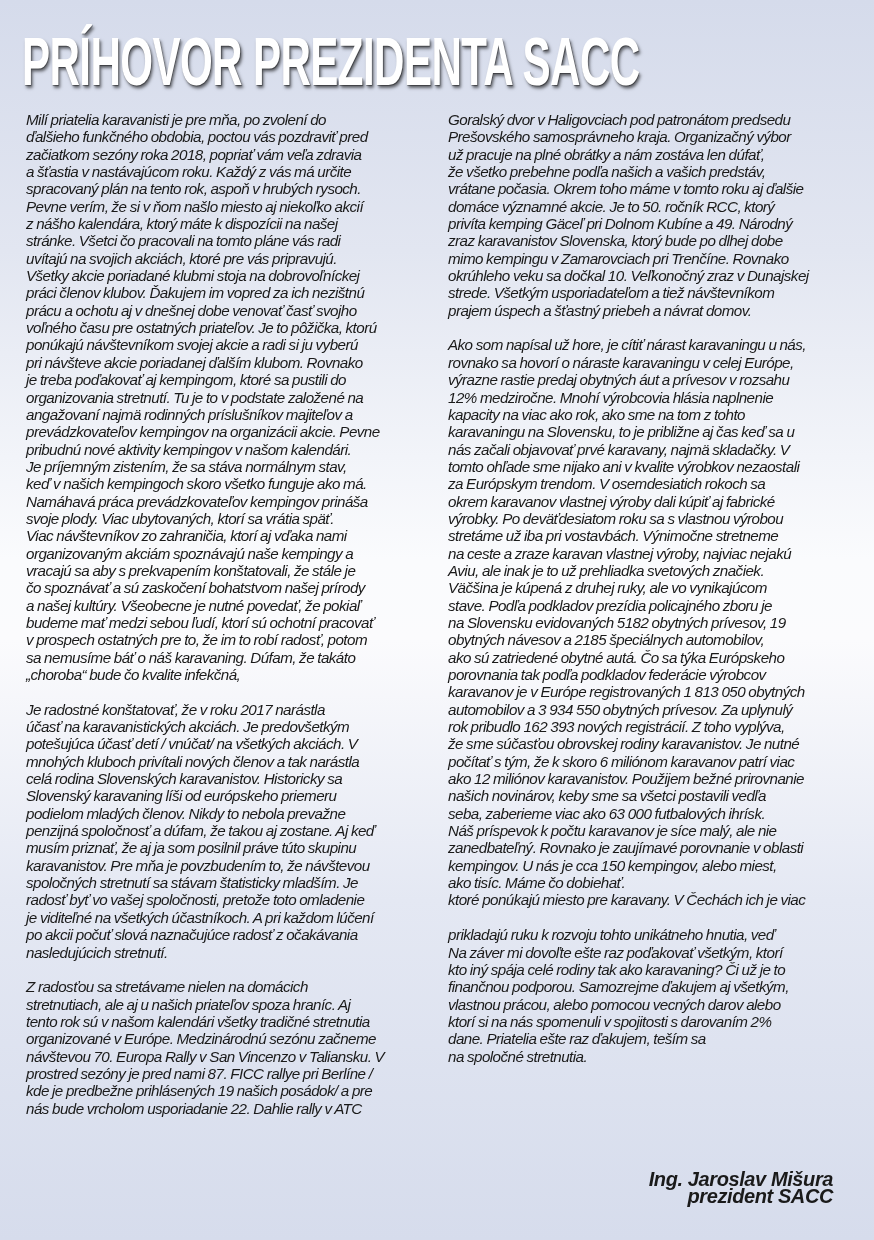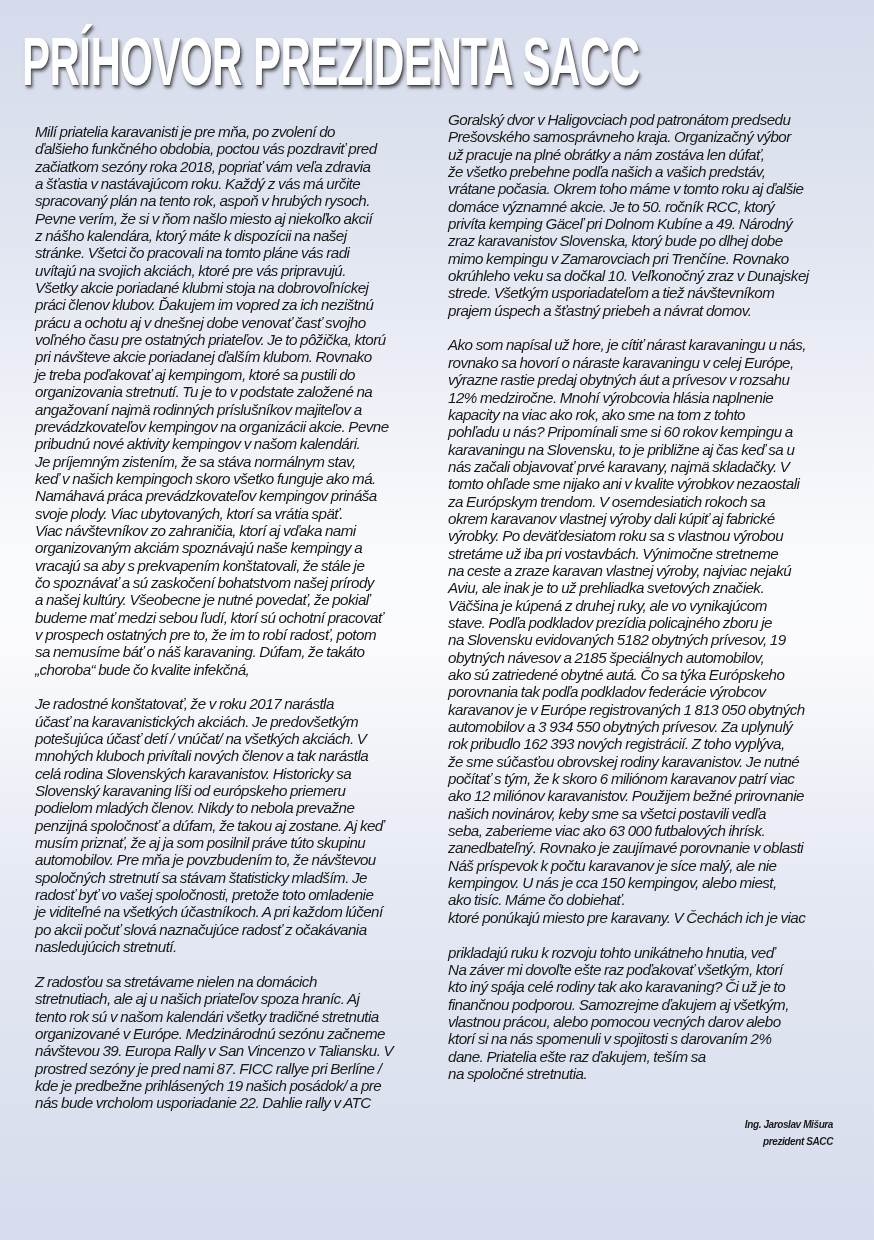--- a/index.html
+++ b/index.html
@@ -16,27 +16,27 @@
     color: #ffffff;
     transform: scaleX(0.62); transform-origin: left top;
     white-space: nowrap;
     text-shadow: 3px 3px 4px rgba(0,0,0,0.55), 1px 1px 1px rgba(0,0,0,0.4);
   }
   .col {
     position: absolute; top: 111px;
     font-style: italic; font-size: 15.2px; line-height: 17.35px;
     letter-spacing: -0.55px; word-spacing: -0.5px;
   }
-  .col.left { left: 35px; width: 400px; margin-top: 12px; }
+  .col.left { left: 26px; width: 400px; }
   .col.right { left: 448px; width: 410px; }
   .line { display: block; white-space: nowrap; height: 17.35px; }
   .para { margin: 0 0 17.35px 0; }
   .signature {
-    position: absolute; right: 41px; top: 1116px; text-align: right;
-    font-style: italic; font-weight: bold; font-size: 10px; line-height: 17px;
+    position: absolute; right: 41px; top: 1171px; text-align: right;
+    font-style: italic; font-weight: bold; font-size: 20px; line-height: 17px;
     letter-spacing: -0.4px;
   }
   .signature span { display: block; }
 </style>
 </head>
 <body>
 
 <div class="title">PRÍHOVOR PREZIDENTA SACC</div>
 
 <div class="col left">
@@ -47,20 +47,21 @@
       <span class="line">a šťastia v nastávajúcom roku. Každý z vás má určite</span>
       <span class="line">spracovaný plán na tento rok, aspoň v hrubých rysoch.</span>
       <span class="line">Pevne verím, že si v ňom našlo miesto aj niekoľko akcií</span>
       <span class="line">z nášho kalendára, ktorý máte k dispozícii na našej</span>
       <span class="line">stránke. Všetci čo pracovali na tomto pláne vás radi</span>
       <span class="line">uvítajú na svojich akciách, ktoré pre vás pripravujú.</span>
       <span class="line">Všetky akcie poriadané klubmi stoja na dobrovoľníckej</span>
       <span class="line">práci členov klubov. Ďakujem im vopred za ich nezištnú</span>
       <span class="line">prácu a ochotu aj v dnešnej dobe venovať časť svojho</span>
       <span class="line">voľného času pre ostatných priateľov. Je to pôžička, ktorú</span>
+      <span class="line">ponúkajú návštevníkom svojej akcie a radi si ju vyberú</span>
       <span class="line">pri návšteve akcie poriadanej ďalším klubom. Rovnako</span>
       <span class="line">je treba poďakovať aj kempingom, ktoré sa pustili do</span>
       <span class="line">organizovania stretnutí. Tu je to v podstate založené na</span>
       <span class="line">angažovaní najmä rodinných príslušníkov majiteľov a</span>
       <span class="line">prevádzkovateľov kempingov na organizácii akcie. Pevne</span>
       <span class="line">pribudnú nové aktivity kempingov v našom kalendári.</span>
       <span class="line">Je príjemným zistením, že sa stáva normálnym stav,</span>
       <span class="line">keď v našich kempingoch skoro všetko funguje ako má.</span>
       <span class="line">Namáhavá práca prevádzkovateľov kempingov prináša</span>
       <span class="line">svoje plody. Viac ubytovaných, ktorí sa vrátia späť.</span>
@@ -77,33 +78,33 @@
     <div class="para">
       <span class="line">Je radostné konštatovať, že v roku 2017 narástla</span>
       <span class="line">účasť na karavanistických akciách. Je predovšetkým</span>
       <span class="line">potešujúca  účasť detí / vnúčat/ na všetkých akciách. V</span>
       <span class="line">mnohých kluboch privítali nových členov a tak narástla</span>
       <span class="line">celá rodina Slovenských karavanistov. Historicky sa</span>
       <span class="line">Slovenský karavaning líši od európskeho priemeru</span>
       <span class="line">podielom mladých členov. Nikdy to nebola prevažne</span>
       <span class="line">penzijná spoločnosť a dúfam, že takou aj zostane. Aj keď</span>
       <span class="line">musím priznať, že aj ja som posilnil práve túto skupinu</span>
-      <span class="line">automobilov. Pre mňa je povzbudením to, že návštevou</span>
+      <span class="line">karavanistov. Pre mňa je povzbudením to, že návštevou</span>
       <span class="line">spoločných stretnutí sa  stávam štatisticky mladším. Je</span>
       <span class="line">radosť byť vo vašej  spoločnosti, pretože toto omladenie</span>
       <span class="line">je viditeľné na všetkých účastníkoch. A pri každom lúčení</span>
       <span class="line">po akcii počuť slová naznačujúce radosť z očakávania</span>
       <span class="line">nasledujúcich stretnutí.</span>
     </div>
     <div class="para">
       <span class="line">Z radosťou sa stretávame nielen na domácich</span>
       <span class="line">stretnutiach, ale aj u našich priateľov spoza hraníc. Aj</span>
       <span class="line">tento rok sú v našom kalendári všetky tradičné stretnutia</span>
       <span class="line">organizované v Európe. Medzinárodnú  sezónu začneme</span>
-      <span class="line">návštevou 39. Europa Rally v San Vincenzo v Taliansku. V</span>
+      <span class="line">návštevou 70. Europa Rally v San Vincenzo v Taliansku. V</span>
       <span class="line">prostred sezóny je pred nami 87.  FICC rallye pri  Berlíne /</span>
       <span class="line">kde je predbežne prihlásených 19 našich posádok/ a pre</span>
       <span class="line">nás bude vrcholom usporiadanie 22. Dahlie rally v ATC</span>
     </div>
   </div>
 <div class="col right">
     <div class="para">
       <span class="line">Goralský dvor v Haligovciach pod patronátom predsedu</span>
       <span class="line">Prešovského samosprávneho kraja. Organizačný výbor</span>
       <span class="line">už pracuje na plné obrátky a nám zostáva len dúfať,</span>
@@ -116,21 +117,20 @@
       <span class="line">okrúhleho veku sa dočkal 10. Veľkonočný zraz v Dunajskej</span>
       <span class="line">strede. Všetkým usporiadateľom a tiež návštevníkom</span>
       <span class="line">prajem úspech a šťastný priebeh a návrat domov.</span>
     </div>
     <div class="para">
       <span class="line">Ako som napísal už hore, je cítiť nárast karavaningu u nás,</span>
       <span class="line">rovnako sa hovorí o náraste karavaningu v celej Európe,</span>
       <span class="line">výrazne rastie predaj obytných áut a prívesov v rozsahu</span>
       <span class="line">12% medziročne. Mnohí výrobcovia hlásia naplnenie</span>
       <span class="line">kapacity na viac ako rok, ako sme na tom z tohto</span>
-      <span class="line">pohľadu u nás? Pripomínali sme si 60 rokov kempingu a</span>
       <span class="line">karavaningu na Slovensku, to je približne aj čas keď sa u</span>
       <span class="line">nás začali objavovať prvé karavany, najmä skladačky. V</span>
       <span class="line">tomto ohľade sme nijako ani v kvalite výrobkov nezaostali</span>
       <span class="line">za Európskym trendom. V osemdesiatich rokoch sa</span>
       <span class="line">okrem karavanov vlastnej výroby dali kúpiť aj fabrické</span>
       <span class="line">výrobky. Po deväťdesiatom roku sa s vlastnou výrobou</span>
       <span class="line">stretáme už iba pri vostavbách. Výnimočne stretneme</span>
       <span class="line">na ceste a zraze karavan vlastnej výroby, najviac nejakú</span>
       <span class="line">Aviu, ale inak je to už prehliadka svetových značiek.</span>
       <span class="line">Väčšina je kúpená z druhej ruky, ale vo vynikajúcom</span>
@@ -140,22 +140,22 @@
       <span class="line">ako sú zatriedené obytné autá. Čo sa týka Európskeho</span>
       <span class="line">porovnania tak podľa podkladov federácie výrobcov</span>
       <span class="line">karavanov je v Európe registrovaných 1 813 050 obytných</span>
       <span class="line">automobilov a 3 934 550 obytných prívesov. Za uplynulý</span>
       <span class="line">rok pribudlo 162 393 nových registrácií. Z toho vyplýva,</span>
       <span class="line">že sme súčasťou obrovskej rodiny karavanistov. Je nutné</span>
       <span class="line">počítať s tým, že k skoro 6 miliónom karavanov patrí viac</span>
       <span class="line">ako 12 miliónov karavanistov. Použijem bežné prirovnanie</span>
       <span class="line">našich novinárov,  keby sme sa všetci postavili vedľa</span>
       <span class="line">seba, zaberieme viac ako 63 000 futbalových ihrísk.</span>
+      <span class="line">Náš príspevok k počtu karavanov je síce malý, ale nie</span>
       <span class="line">zanedbateľný. Rovnako je zaujímavé porovnanie v oblasti</span>
-      <span class="line">Náš príspevok k počtu karavanov je síce malý, ale nie</span>
       <span class="line">kempingov. U nás je cca 150 kempingov, alebo miest,</span>
       <span class="line">ako tisíc. Máme čo dobiehať.</span>
       <span class="line">ktoré ponúkajú miesto pre karavany. V Čechách ich je viac</span>
     </div>
     <div class="para">
       <span class="line">prikladajú ruku k rozvoju tohto unikátneho hnutia, veď</span>
       <span class="line">Na záver mi dovoľte ešte raz poďakovať všetkým, ktorí</span>
       <span class="line">kto iný spája celé rodiny tak ako karavaning? Či už je to</span>
       <span class="line">finančnou podporou. Samozrejme ďakujem aj všetkým,</span>
       <span class="line">vlastnou prácou, alebo pomocou vecných darov alebo</span>

